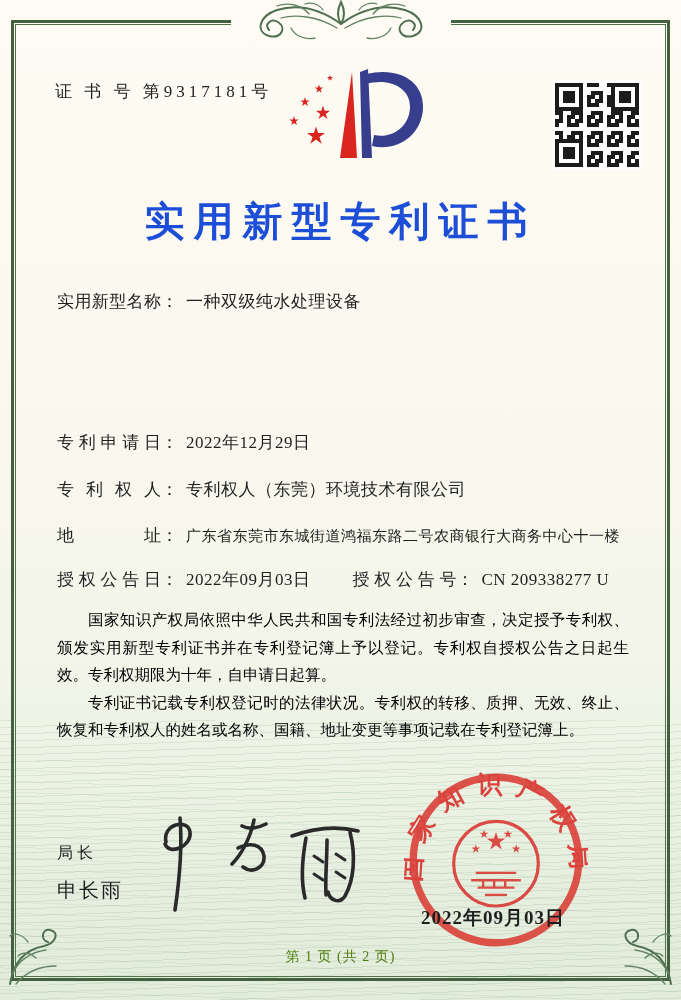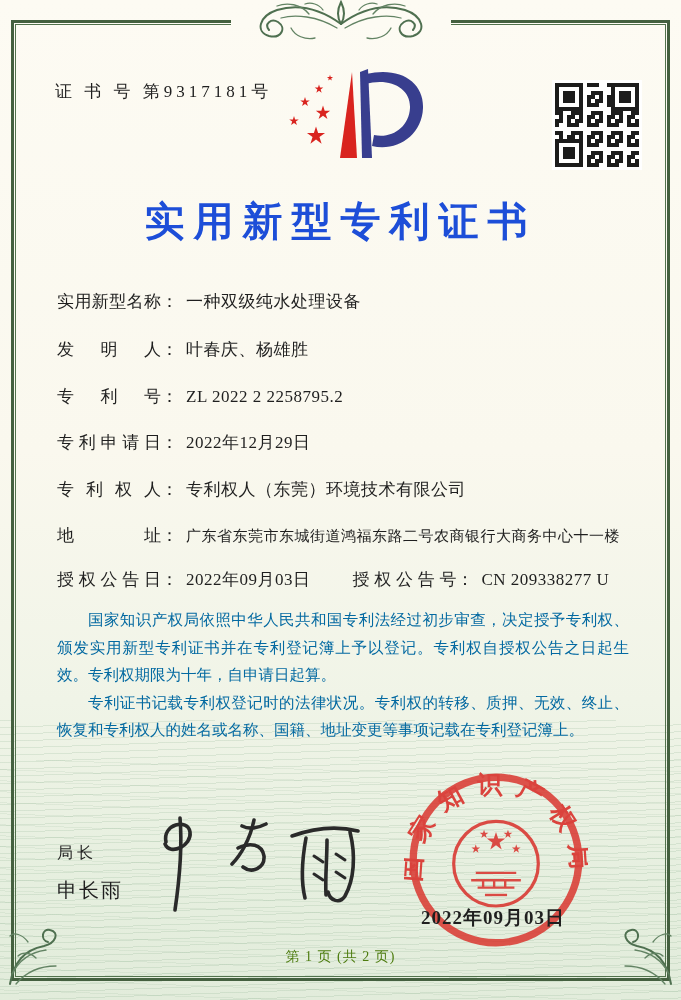--- a/index.html
+++ b/index.html
@@ -41,21 +41,21 @@
     position:absolute;left:0;right:0;top:194px;text-align:center;
     font-size:40px;font-weight:bold;letter-spacing:9px;color:#1d4ed8;
   }
   .frow{position:absolute;left:57px;right:45px;font-size:17px;white-space:nowrap;}
   .flabel{display:inline-block;width:104px;text-align:justify;text-align-last:justify;vertical-align:top;}
   .fcolon{display:inline-block;margin-right:8px;}
   .fvalue{letter-spacing:0.5px;}
   .frow.addr .fvalue{font-size:15px;}
   .frow.grant .pair2{margin-left:42px;}
   .frow.grant .flabel2{display:inline-block;width:104px;text-align:justify;text-align-last:justify;}
-  .paras{position:absolute;left:57px;right:52px;top:606px;font-size:15.5px;line-height:1.78;text-align:justify;color:#0369a1;}
+  .paras{position:absolute;left:57px;right:52px;top:606px;font-size:15.5px;line-height:1.78;text-align:justify;color:#000000;}
   .paras p{margin:0;text-indent:2em;}
   .sig-title{position:absolute;left:57px;top:843px;font-size:16px;letter-spacing:4px;}
   .sig-name{position:absolute;left:57px;top:877px;font-size:20px;letter-spacing:2px;}
   .signature{position:absolute;left:142px;top:812px;}
   .seal{position:absolute;left:404px;top:768px;mix-blend-mode:multiply;opacity:0.92;}
   .seal-date{position:absolute;left:398px;top:905px;width:190px;text-align:center;font-size:19px;font-weight:bold;letter-spacing:1px;z-index:1;}
   .footer{position:absolute;left:0;right:0;top:948px;text-align:center;font-size:14px;letter-spacing:1px;color:#4d7c0f;}
   .g-stroke{stroke:#4f7050;fill:none;stroke-width:2;stroke-linecap:round;}
   .g-stroke.thin{stroke-width:1.3;stroke:#628363;}
 </style>
@@ -284,26 +284,20 @@
           <rect x="80" y="80" width="4" height="4"></rect>
         </g>
     </svg>
   </div>
 
   <div class="title">实用新型专利证书</div>
 
   <div class="frow" style="top:290px">
     <span class="flabel">实用新型名称</span><span class="fcolon">：</span><span class="fvalue">一种双级纯水处理设备</span>
   </div>
-  <div class="frow" style="top:338px">
-    <span class="flabel">发明人</span><span class="fcolon">：</span><span class="fvalue">叶春庆、杨雄胜</span>
-  </div>
-  <div class="frow" style="top:385px">
-    <span class="flabel">专利号</span><span class="fcolon">：</span><span class="fvalue">ZL 2022 2 2258795.2</span>
-  </div>
   <div class="frow" style="top:431px">
     <span class="flabel">专利申请日</span><span class="fcolon">：</span><span class="fvalue">2022年12月29日</span>
   </div>
   <div class="frow" style="top:478px">
     <span class="flabel">专利权人</span><span class="fcolon">：</span><span class="fvalue">专利权人（东莞）环境技术有限公司</span>
   </div>
   <div class="frow addr" style="top:524px">
     <span class="flabel">地址</span><span class="fcolon">：</span><span class="fvalue">广东省东莞市东城街道鸿福东路二号农商银行大商务中心十一楼</span>
   </div>
   <div class="frow grant" style="top:568px">

